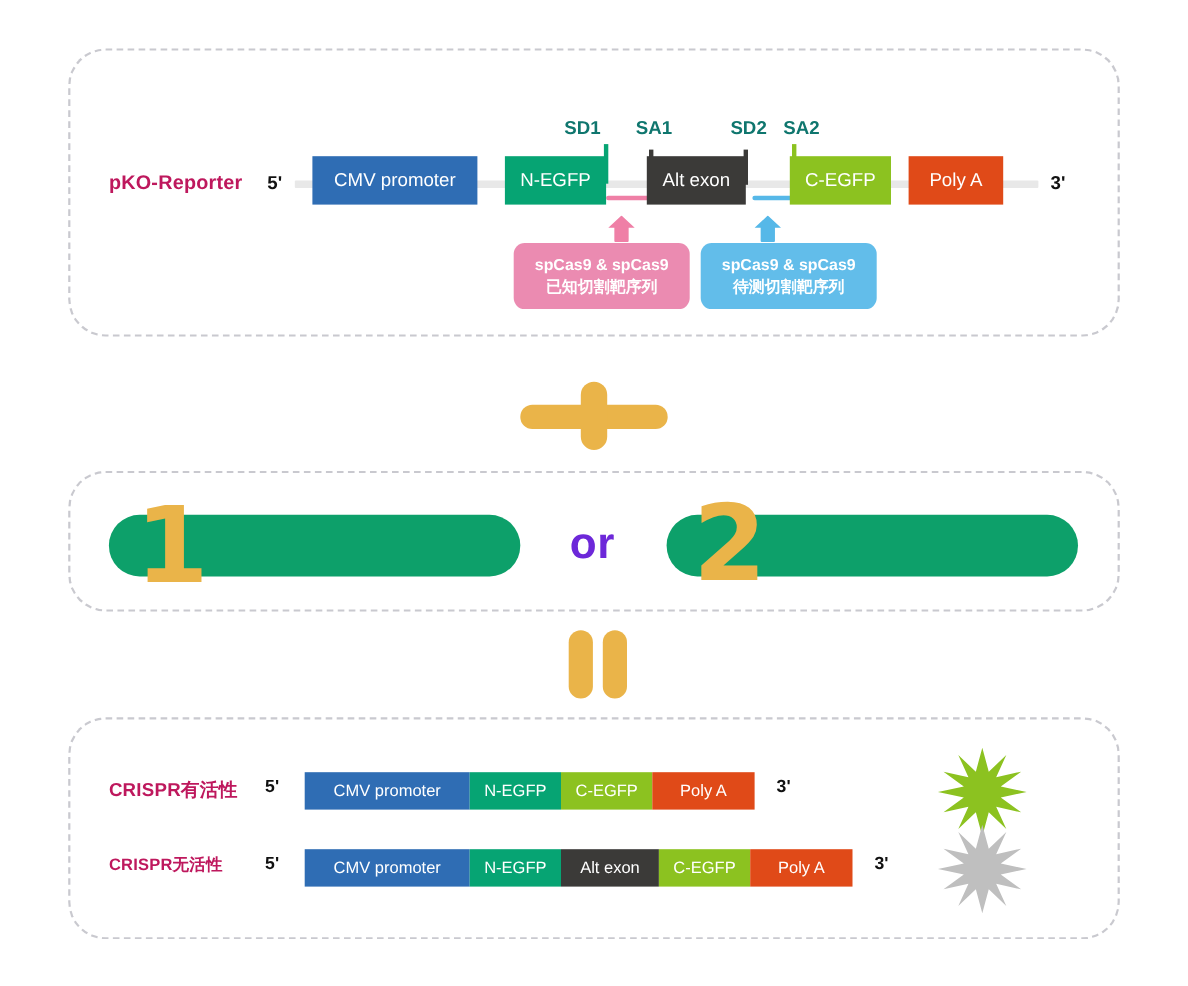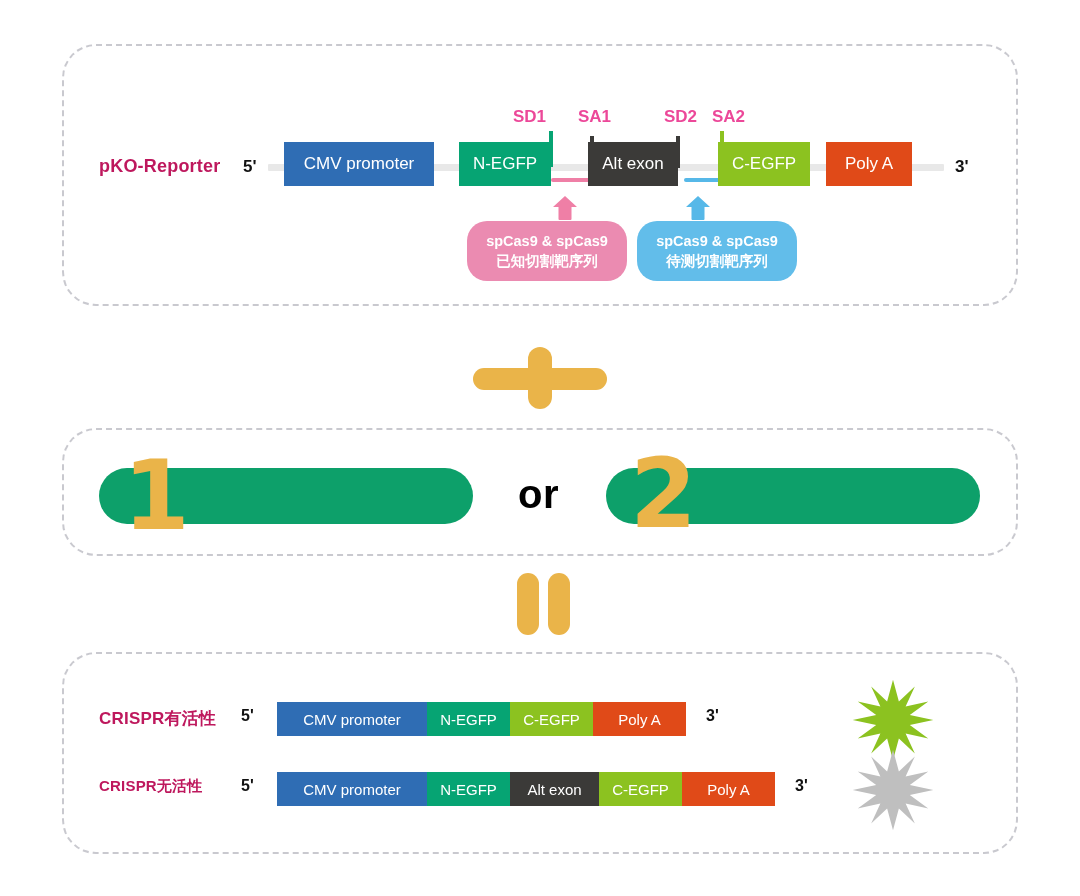--- a/index.html
+++ b/index.html
@@ -45,21 +45,21 @@
   }
   .prime {
     position: absolute;
     color: #111111;
     font-weight: bold;
     font-size: 17px;
     white-space: nowrap;
   }
   .cap-label {
     position: absolute;
-    color: #ec4899;
+    color: #0f766e;
     font-weight: bold;
     font-size: 17px;
     white-space: nowrap;
   }
 
   
   .backbone {
     position: absolute;
     background: #e8e8e8;
     height: 7px;
@@ -84,21 +84,21 @@
   .seg {
     position: absolute;
     height: 4px;
     border-radius: 2px;
   }
 
   
   .callout {
     position: absolute;
     box-sizing: border-box;
-    border-radius: 20px;
+    border-radius: 10px;
     display: flex;
     flex-direction: column;
     align-items: center;
     justify-content: center;
     color: #ffffff;
     font-weight: bold;
     line-height: 1.38;
     text-align: center;
   }
   .callout .l1, .callout .l2 { display: block; }
@@ -140,21 +140,21 @@
     position: absolute;
     color: #eab449;
     font-weight: bold;
     font-size: 96px;
     line-height: 1;
     z-index: 2;
     font-family: "DejaVu Sans", "Liberation Sans", sans-serif;
   }
   .or-text {
     position: absolute;
-    color: #000000;
+    color: #6d28d9;
     font-weight: bold;
     font-size: 40px;
     letter-spacing: .5px;
   }
 
   
   .burst { position: absolute; }
 </style>
 </head>
 <body>

